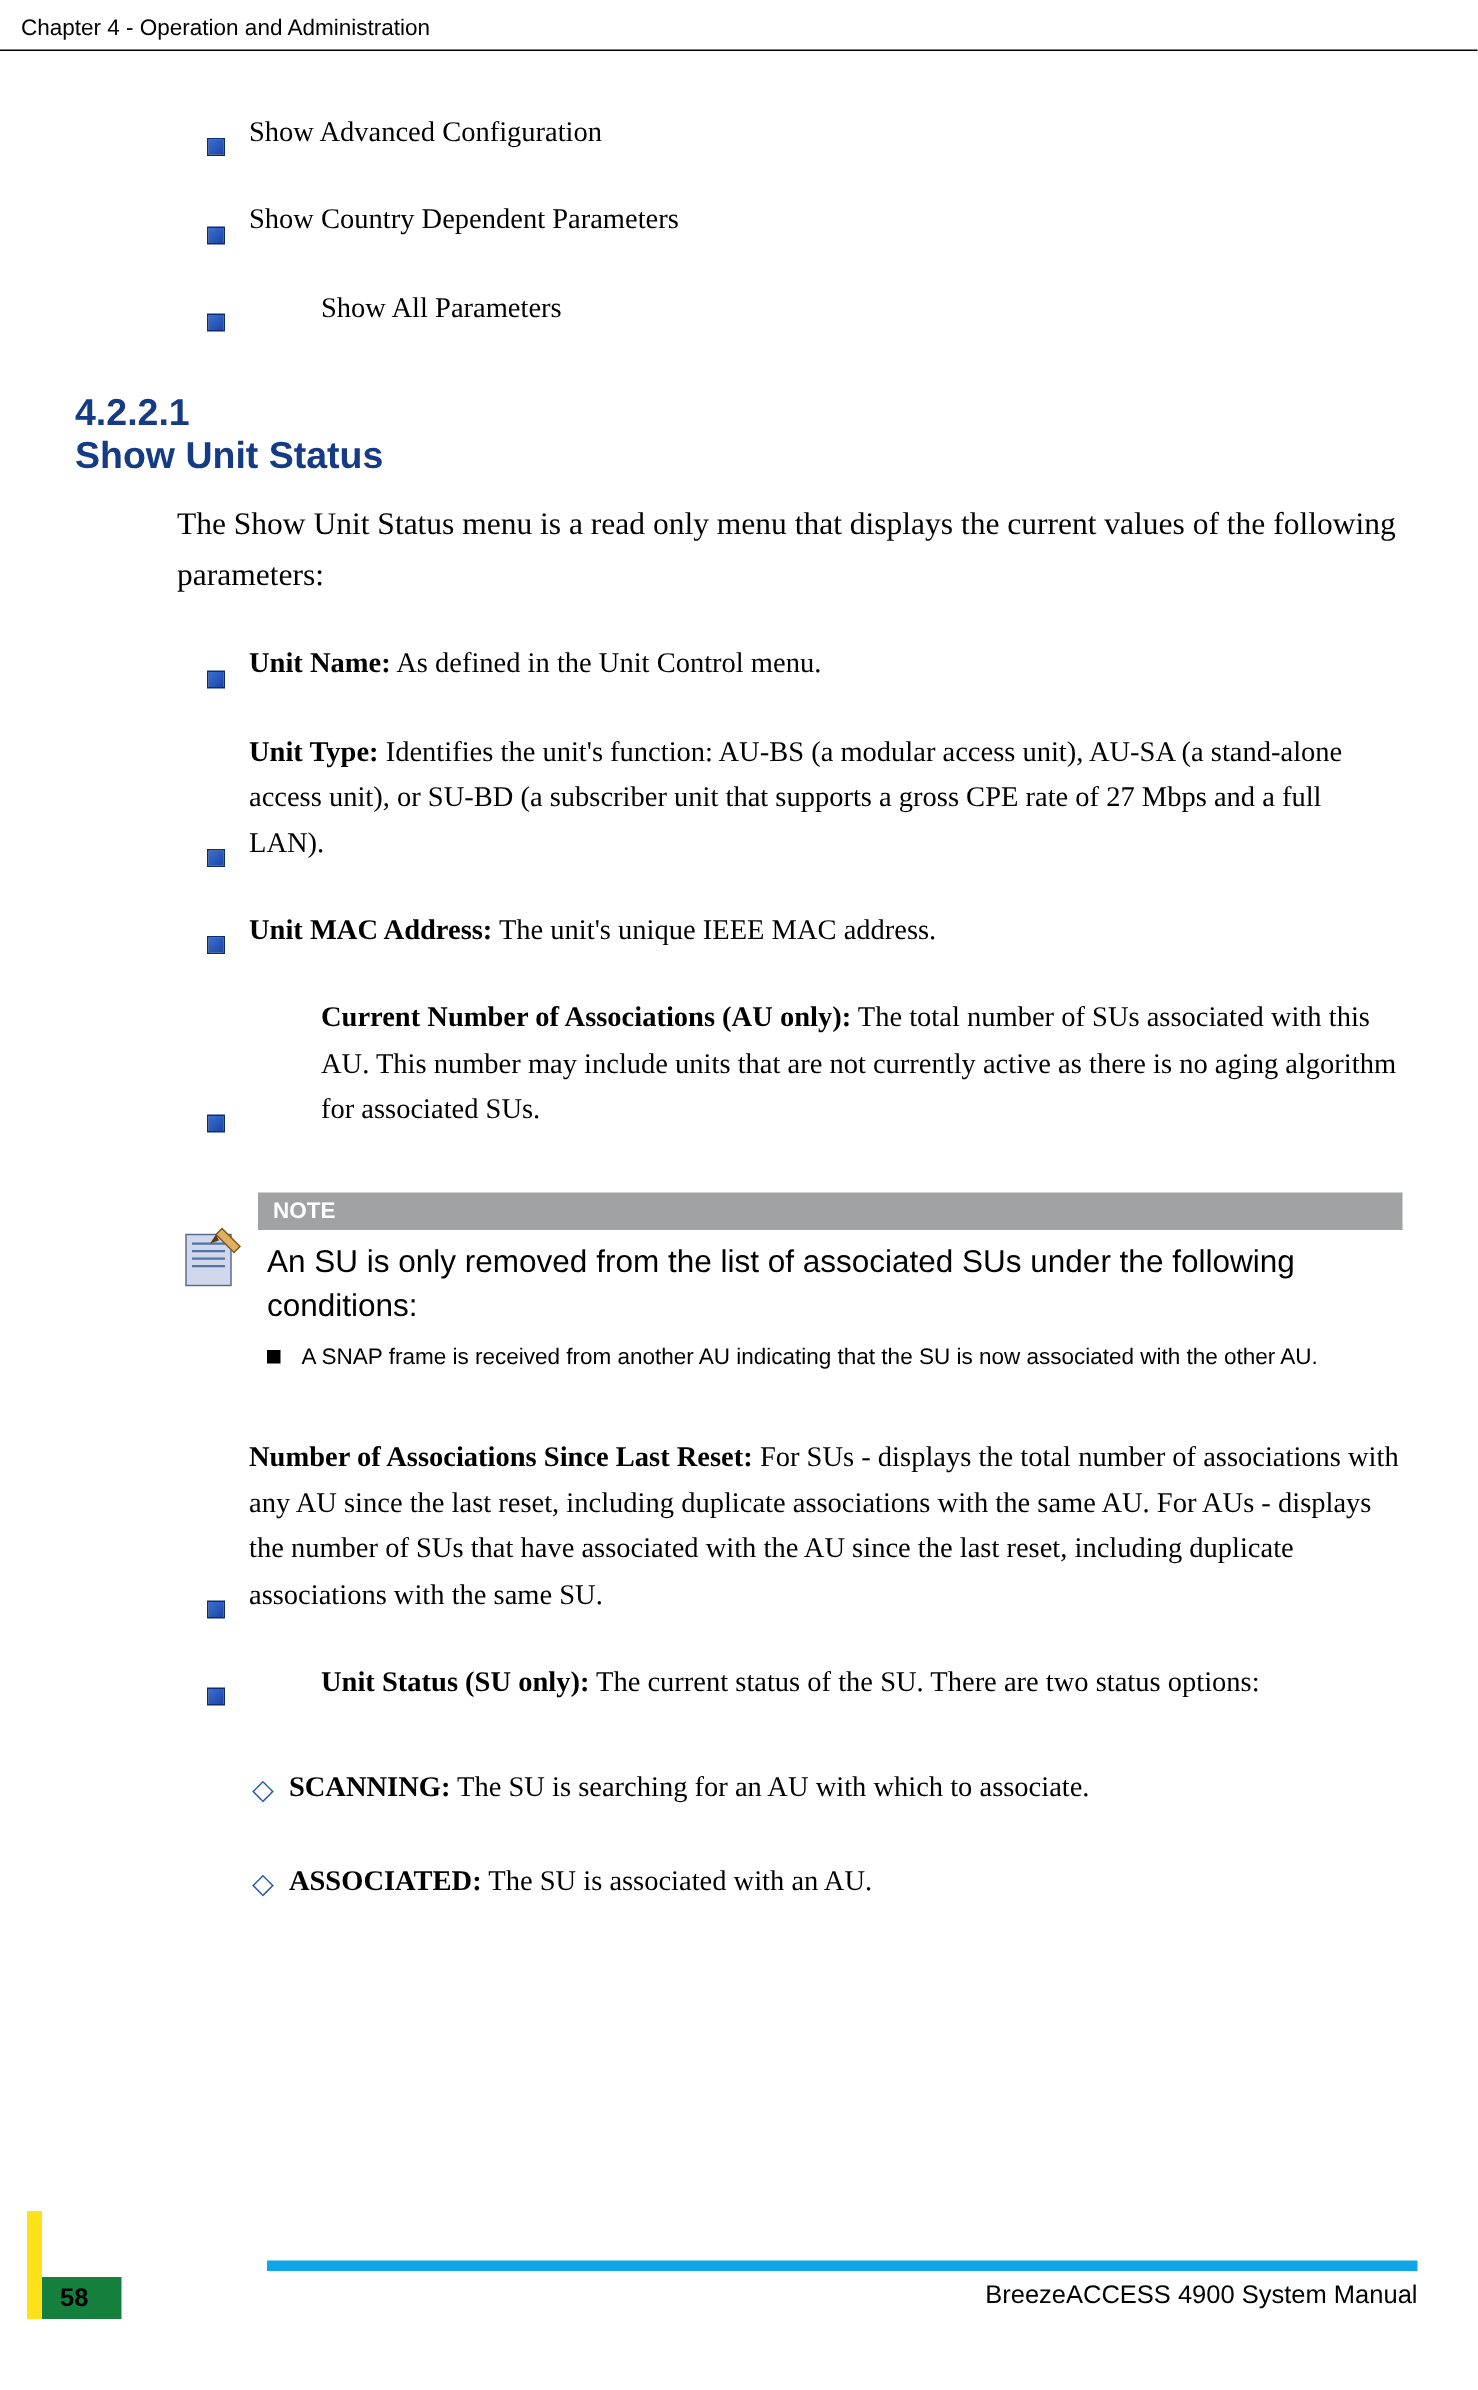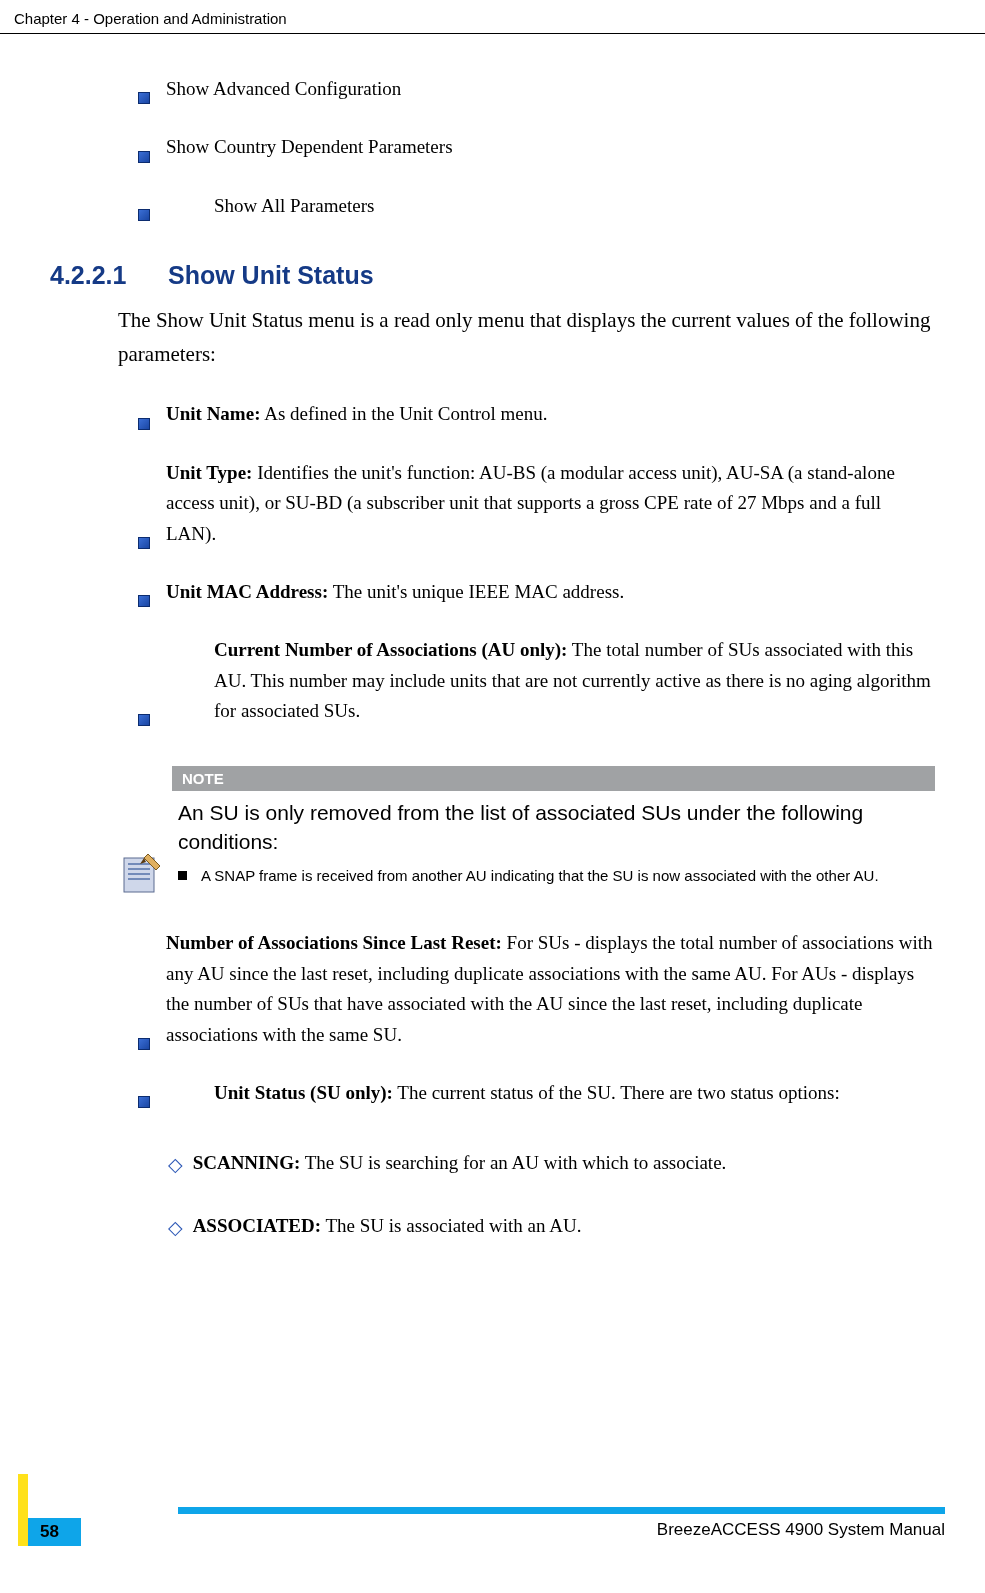--- a/index.html
+++ b/index.html
@@ -50,36 +50,37 @@
   .bullet-text { flex: 1 1 auto; }
   .bullet-text .bold { font-weight: bold; }
   .sec-heading {
     display: flex;
     align-items: baseline;
     color: #153a86;
     font-family: Arial, Helvetica, sans-serif;
     font-weight: bold;
     font-size: 25px;
     margin: 0 0 14px 0;
+    flex-direction: column;
   }
   .sec-num {
     min-width: 118px;
     color: #153a86;
   }
   .sec-title { }
   .after-heading {
     margin-left: 68px;
     font-size: 21px;
     line-height: 1.6;
     margin-bottom: 28px;
   }
   .note-box {
     margin: 30px 0 30px 70px;
     display: flex;
-    align-items: flex-end;
+    align-items: flex-start;
   }
   .note-icon {
     flex: 0 0 52px;
     padding-top: 22px;
   }
   .note-body { flex: 1 1 auto; }
   .note-header {
     background: #a0a2a4;
     color: #fff;
     font-family: Arial, Helvetica, sans-serif;
@@ -152,21 +153,21 @@
     bottom: -6px;
     display: flex;
     align-items: flex-end;
   }
   .yellow-strip {
     width: 10px;
     height: 72px;
     background: #ffe11a;
   }
   .pagenum-block {
-    background: #0ea5e9;
+    background: #15803d;
     font-family: Arial, Helvetica, sans-serif;
     font-weight: bold;
     font-size: 17px;
     padding: 4px 22px 4px 12px;
   }
 </style>
 </head>
 <body>
 
 <div class="page">

